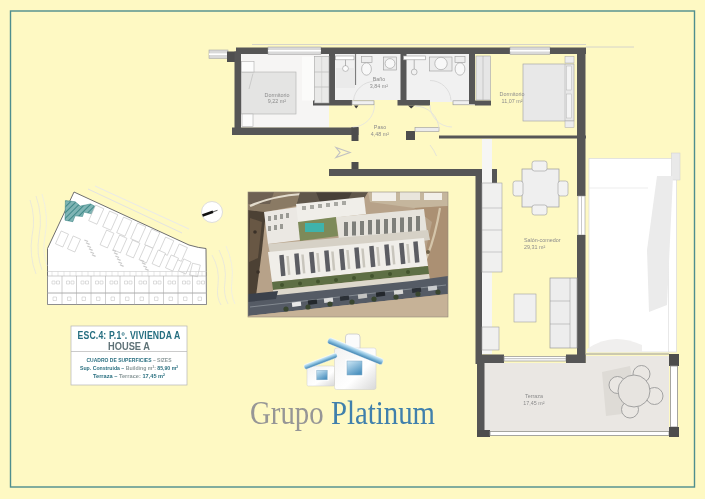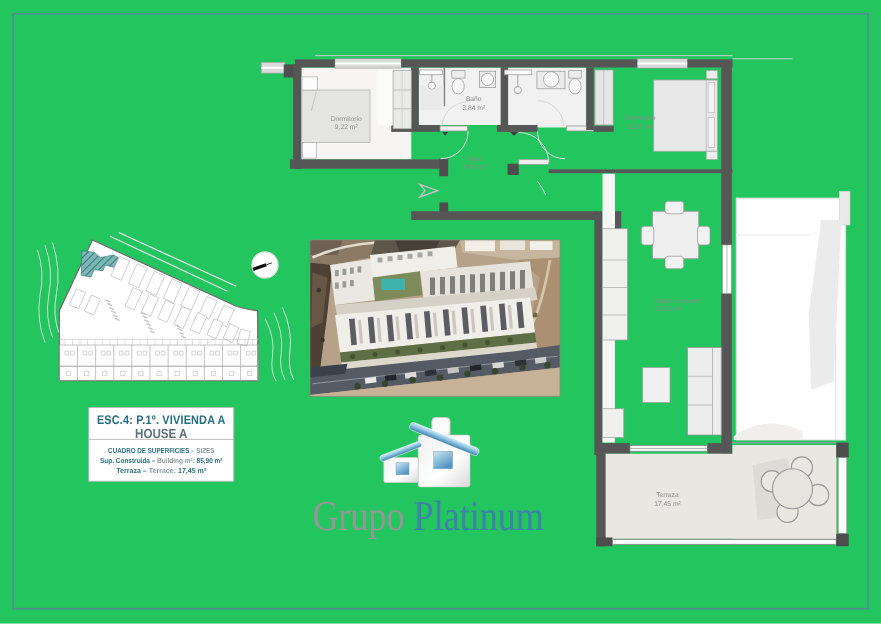--- a/index.html
+++ b/index.html
@@ -1,16 +1,16 @@
 <!DOCTYPE html>
 <html><head>
 <meta charset="utf-8">
 <style>
   html,body{margin:0;padding:0;background:#ffffff;}
-  #page{position:relative;width:705px;height:499px;background:#22c55e;overflow:hidden;
+  #page{position:relative;width:705px;height:499px;background:#fef9c3;overflow:hidden;
         font-family:"Liberation Sans",sans-serif;}
   svg{position:absolute;left:0;top:0;}
 </style>
 </head>
 <body>
 <div id="page">
 <svg width="705" height="499" viewBox="0 0 705 499" xmlns="http://www.w3.org/2000/svg">
 <defs>
   <pattern id="tealhatch" width="4" height="4" patternTransform="rotate(45)" patternUnits="userSpaceOnUse">
     <rect width="4" height="4" fill="#7fb4b4"></rect>

